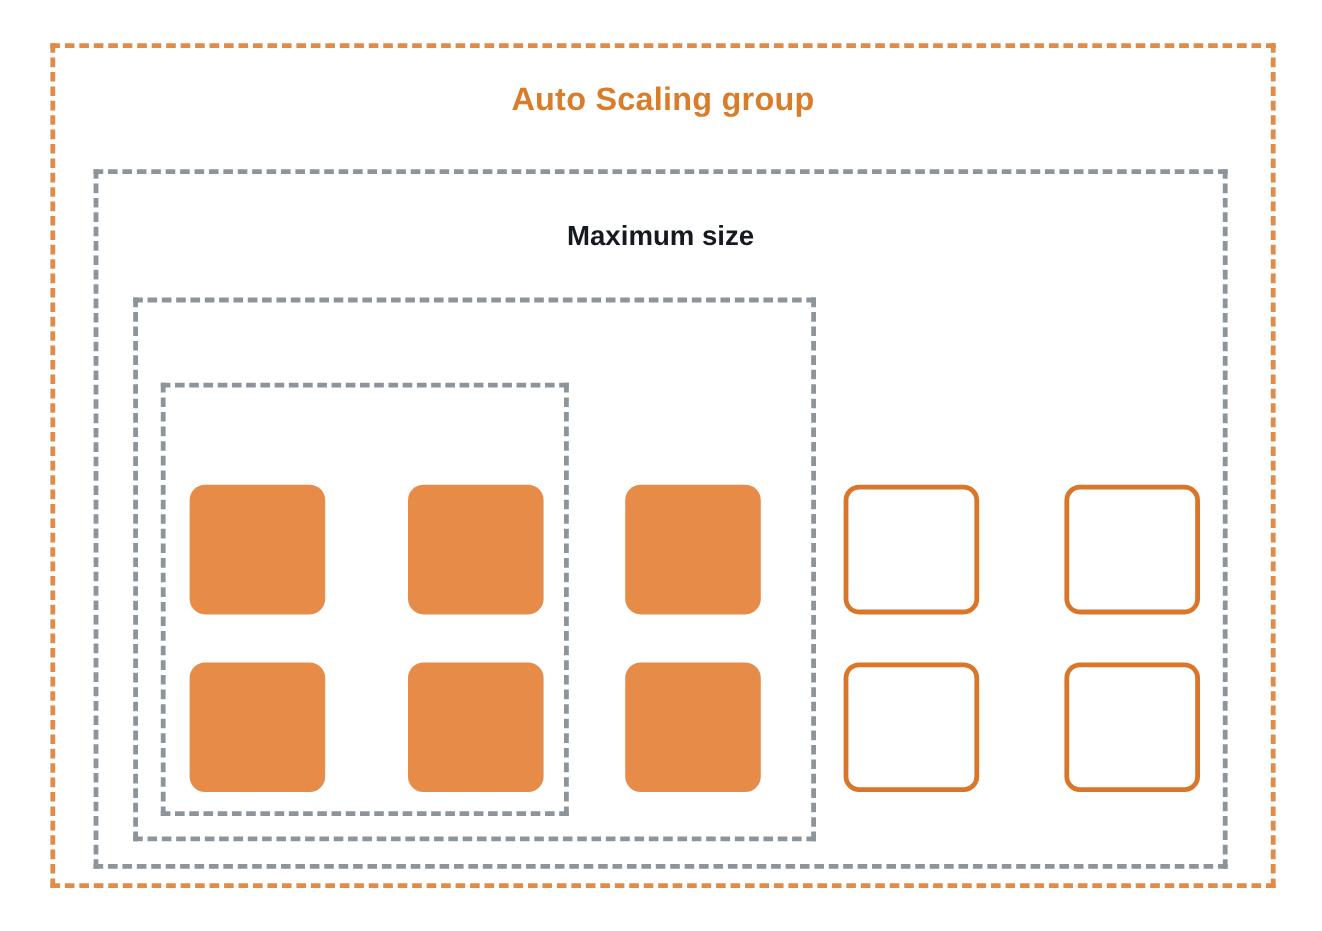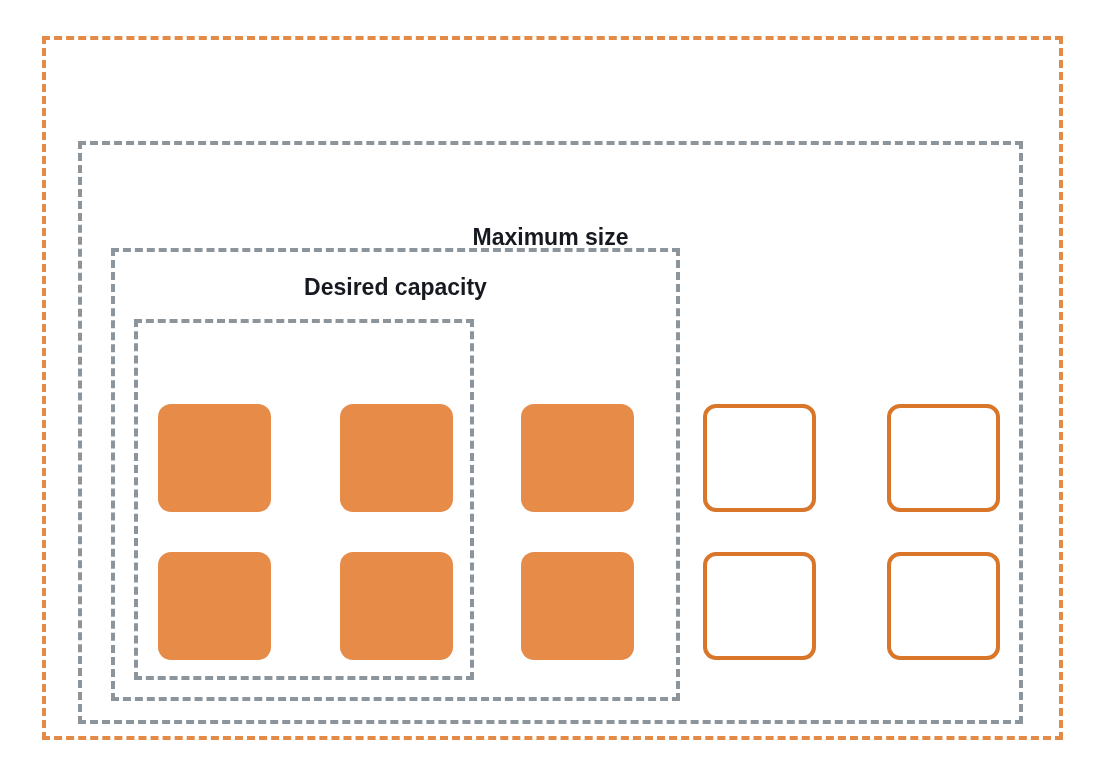--- a/index.html
+++ b/index.html
@@ -81,21 +81,20 @@
     color: #16191F;
     line-height: 28px;
     white-space: nowrap;
   }
 
   .label-max {
     left: 78px;
     top: 182px;
     width: 945px;
     text-align: center;
-    margin-top: 41px;
   }
 
   .label-desired {
     left: 111px;
     top: 273px;
     width: 569px;
     text-align: center;
   }
 
   .label-min {
@@ -133,26 +132,26 @@
     border: 4px solid #D9762A;
   }
 </style>
 </head>
 <body>
 
 <div id="canvas">
 
   <div class="asg-boundary"></div>
 
+  <div class="asg-title">Auto Scaling group</div>
 
   <div class="band band-max"></div>
   <div class="band-label label-max">Maximum size</div>
 
   <div class="band band-desired"></div>
-  <div class="band-label label-desired">Desired capacity</div>
 
   <div class="band band-min"></div>
 
   <div class="instance-grid">
       <div class="instance filled" style="left: 158px; top: 404px;"></div>
       <div class="instance filled" style="left: 340px; top: 404px;"></div>
       <div class="instance filled" style="left: 521px; top: 404px;"></div>
       <div class="instance outline" style="left: 703px; top: 404px;"></div>
       <div class="instance outline" style="left: 887px; top: 404px;"></div>
       <div class="instance filled" style="left: 158px; top: 552px;"></div>

